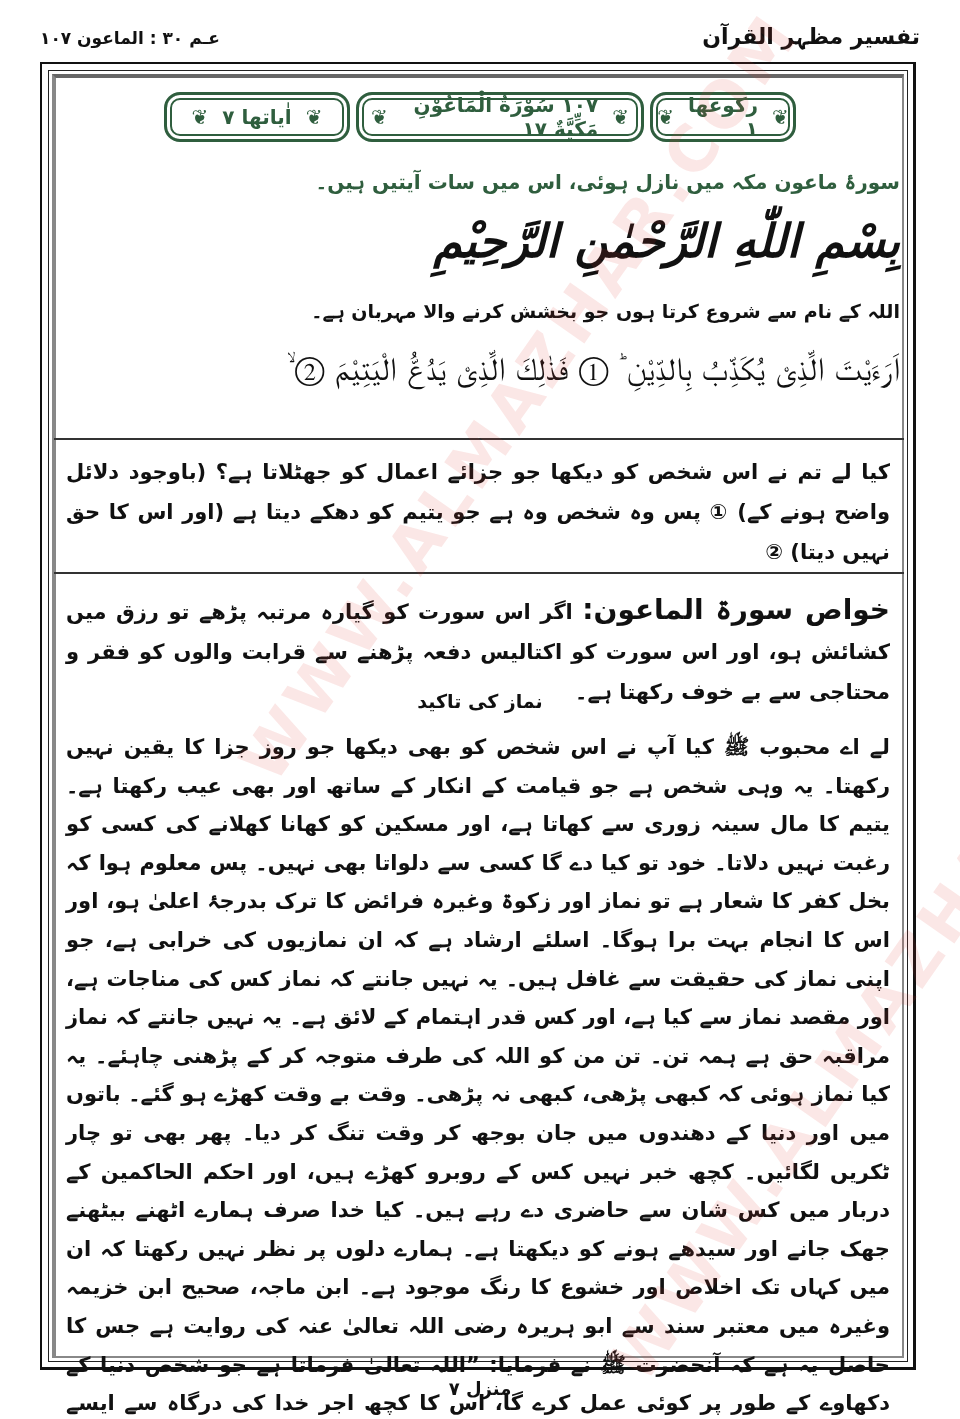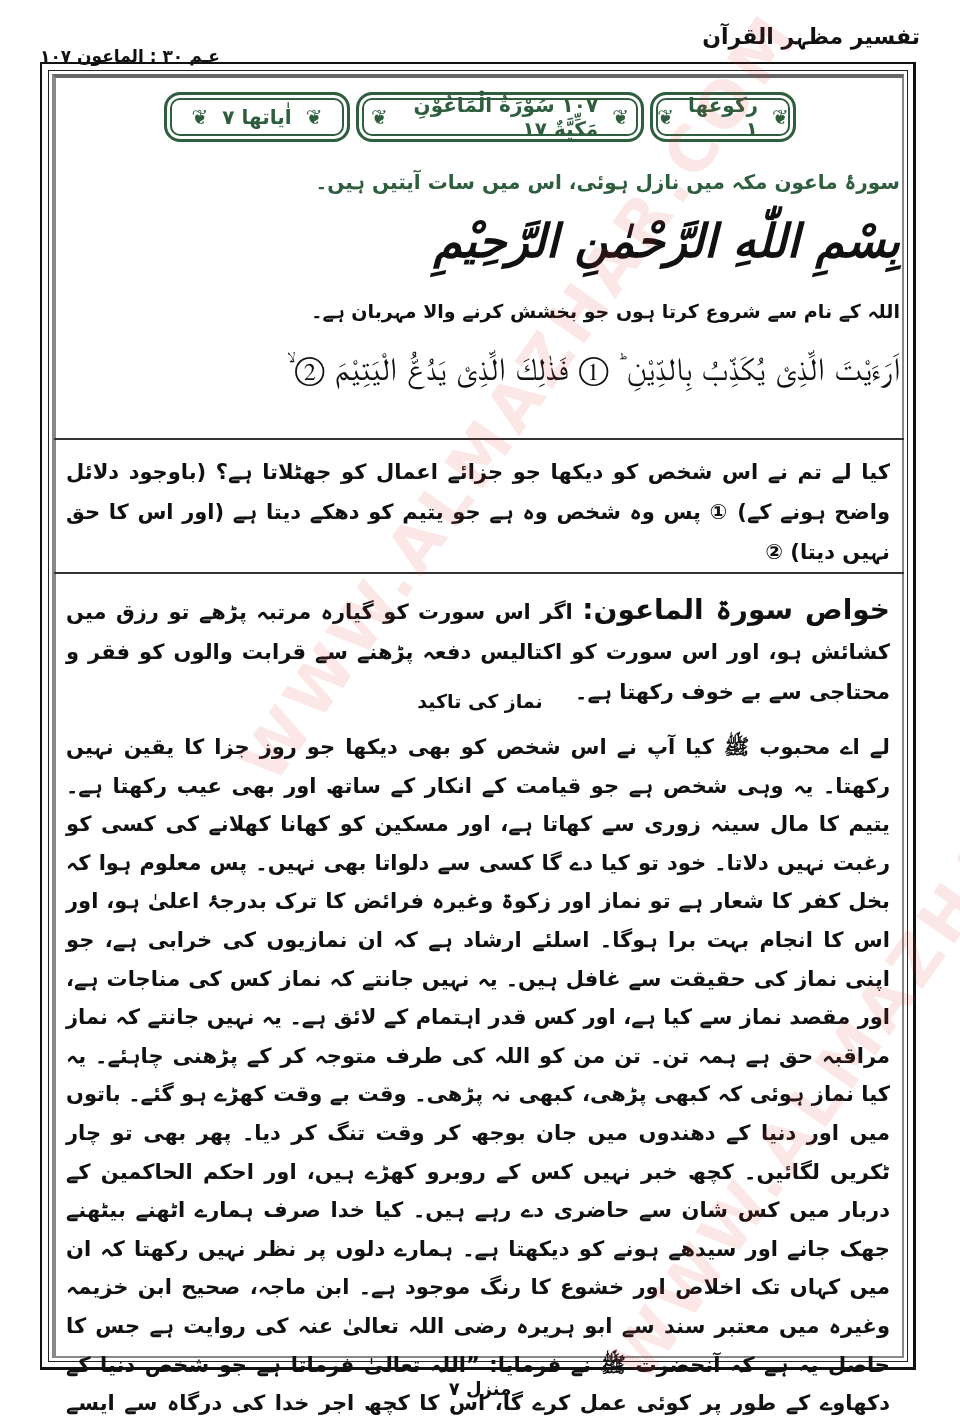--- a/index.html
+++ b/index.html
@@ -3,21 +3,21 @@
 <meta charset="utf-8">
 <style>
   html, body { margin: 0; padding: 0; background: #ffffff; }
   body {
     width: 960px; height: 1419px; position: relative; overflow: hidden;
     font-family: "DejaVu Sans", sans-serif; color: #111;
   }
   .header { position: absolute; top: 18px; left: 40px; right: 40px; height: 40px; }
   .header .h-right { position: absolute; right: 0; top: 6px; font-size: 22px; font-weight: bold; direction: rtl; }
   .header .h-center { position: absolute; left: 0; right: 0; text-align: center; top: 4px; font-size: 24px; font-weight: bold; }
-  .header .h-left { position: absolute; left: 0; top: 10px; font-size: 17px; font-weight: bold; direction: rtl; margin-top: 18px; }
+  .header .h-left { position: absolute; left: 0; top: 10px; font-size: 17px; font-weight: bold; direction: rtl; }
 
   .frame-outer {
     position: absolute; left: 40px; top: 62px; width: 876px; height: 1308px;
     border: 2px solid #111; border-right-width: 3px; border-bottom-width: 3px;
     box-sizing: border-box;
   }
   .frame-inner {
     position: absolute; left: 52px; top: 74px; width: 852px; height: 1284px;
     border: 4px solid #888; border-right-width: 2px; border-bottom-width: 2px;
     box-sizing: border-box; border-top-color: #666; border-left-color: #888;

